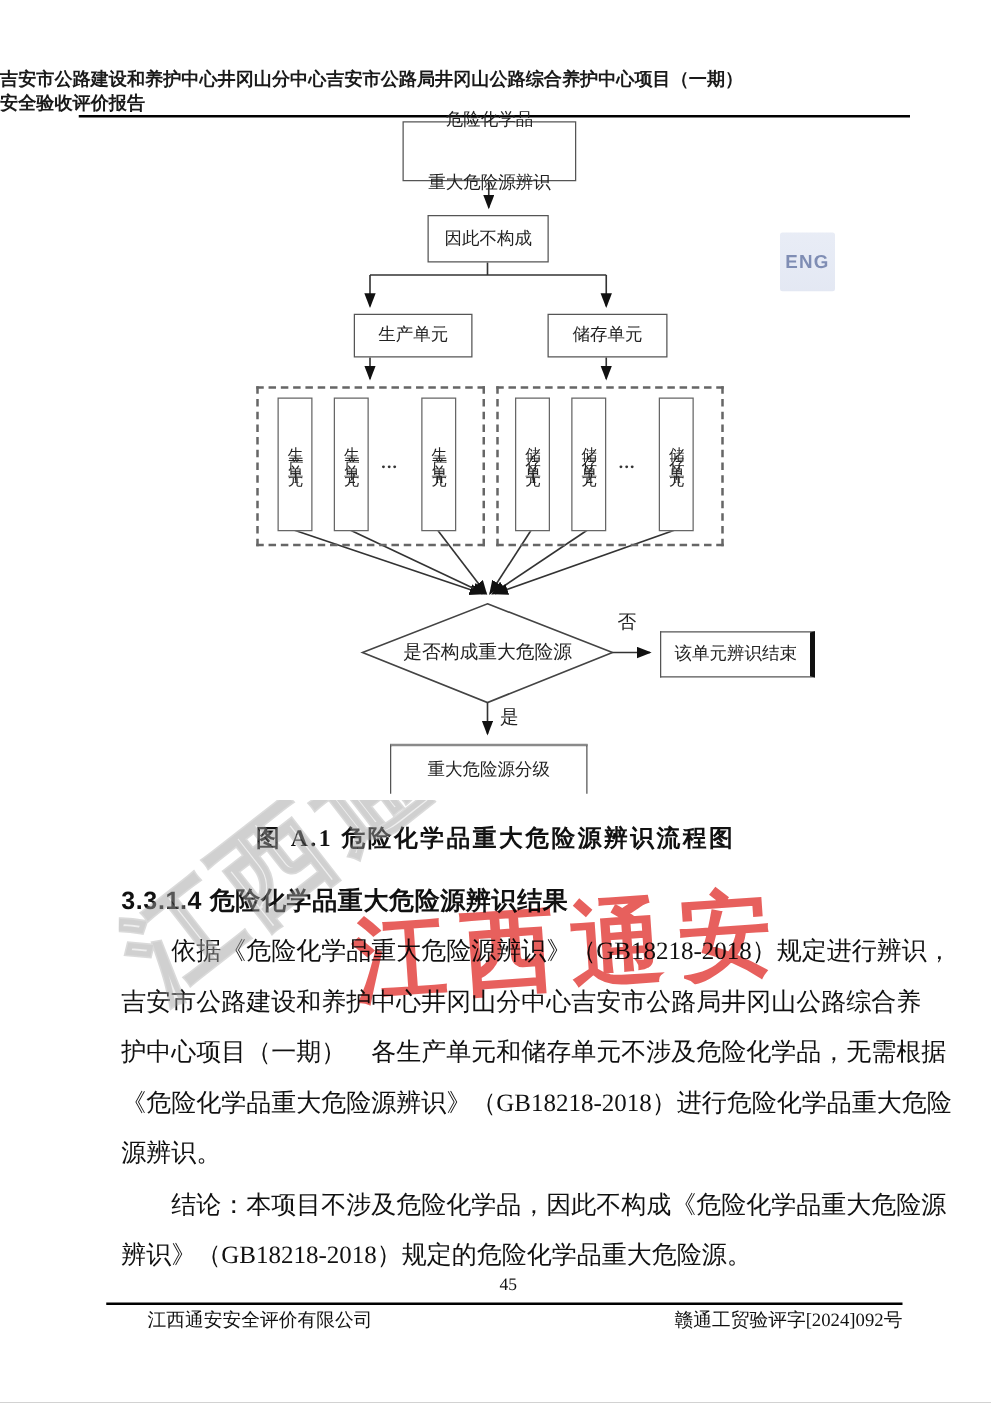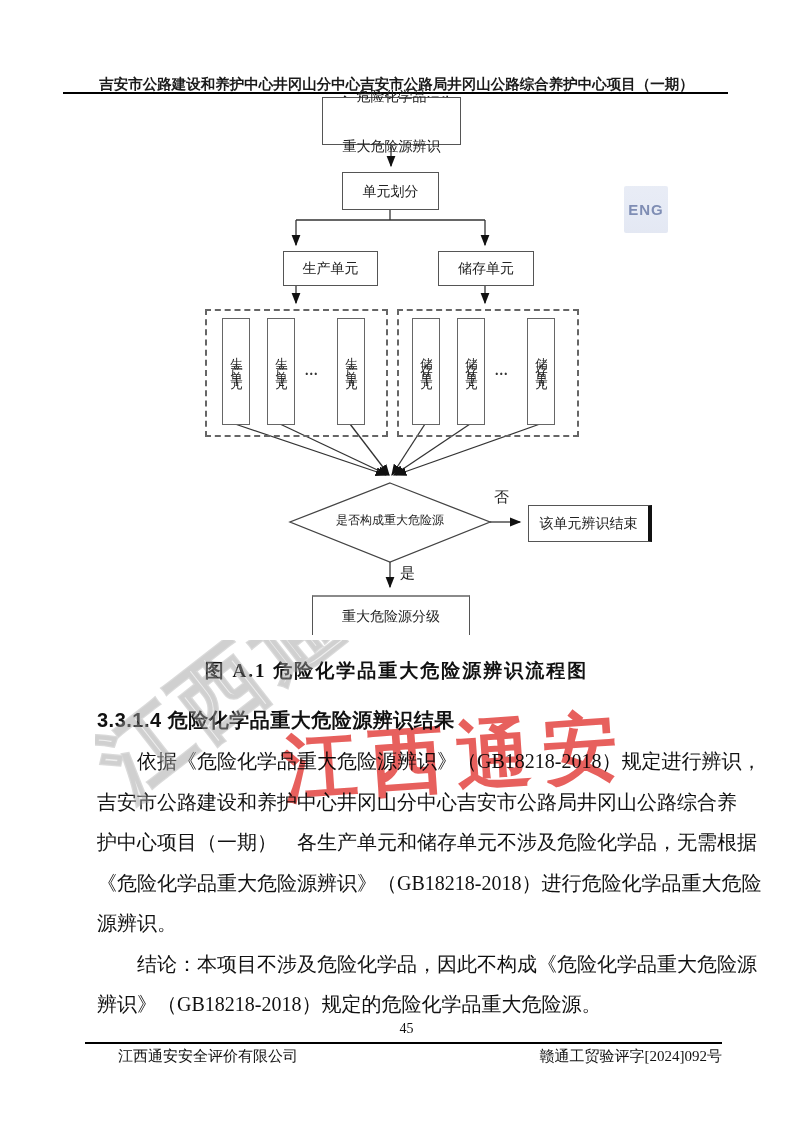--- a/index.html
+++ b/index.html
@@ -3,39 +3,39 @@
 <meta charset="utf-8">
 <style>
   html,body{margin:0;padding:0;}
   body{background:#888;}
   .page{
     position:relative; width:793px; height:1122px; margin:0 auto;
     background:#ffffff; overflow:hidden;
     font-family:"Liberation Serif","DejaVu Serif",serif; color:#111;
   }
   
-  .hdr{position:absolute; top:55px; left:0; width:100%; text-align:center;
+  .hdr{position:absolute; top:55px; left:0; width:100%; text-align:left;
        font-family:"Liberation Sans","DejaVu Sans",sans-serif; font-weight:bold;
-       font-size:14.5px; line-height:19px; color:#1a1a1a;margin-top:20px;}
+       font-size:14.5px; line-height:19px; color:#1a1a1a;}
   .hdr-rule{position:absolute; top:92px; left:63px; width:665px; border-top:2.2px solid #000;}
 
   
   .fc-box{position:absolute; border:1px solid #555; background:#fff;
           display:flex; align-items:center; justify-content:center;
           font-size:14px; color:#222; text-align:center; line-height:19px;}
   .fc-svg{position:absolute; left:0; top:90px; width:793px; height:560px; pointer-events:none;}
   .dashed-group{position:absolute; border:2px dashed #666; background:transparent;}
   .vunit{position:absolute; border:1px solid #666; background:#fff;
          display:flex; align-items:center; justify-content:center;
          writing-mode:vertical-rl; text-orientation:upright;
          font-size:12.5px; letter-spacing:7px; color:#222;}
   .dots{position:absolute; font-size:14px; font-weight:bold; color:#333; letter-spacing:1px;}
   .fc-label{position:absolute; font-size:15px; color:#222;}
   .decision-text{position:absolute; left:300px; top:512px; width:180px; text-align:center;
-                 font-size:12px; color:#222;}
+                 font-size:15px; color:#222;}
   .end-box{border-right:4px solid #111;}
   .grade-box{border-bottom:none; border-top:2px solid #8a8a8a;}
   .caption{position:absolute; top:658px; left:0; width:100%; text-align:center;
            font-weight:bold; font-size:19px; letter-spacing:2px; color:#111;}
 
   
   .sec-heading{position:absolute; left:97px; top:707px; width:640px;
                font-family:"Liberation Sans","DejaVu Sans",sans-serif;
                font-weight:bold; font-size:20px; color:#111; letter-spacing:0.5px;}
   .bodytext{position:absolute; left:97px; top:741px; width:604px;
@@ -106,21 +106,21 @@
       <line x1="490" y1="432" x2="520" y2="432" marker-end="url(#ah)"></line>
       <line x1="390" y1="472" x2="390" y2="497" marker-end="url(#ah)"></line>
     </g>
   </svg>
 
   <div class="fc-box" style="left:322px; top:97px; width:137px; height:46px; flex-direction:column;gap:31px;">
     <div>危险化学品</div>
     <div>重大危险源辨识</div>
   </div>
 
-  <div class="fc-box" style="left:342px; top:172px; width:95px; height:36px;">单元划分</div>
+  <div class="fc-box" style="left:342px; top:172px; width:95px; height:36px;">因此不构成</div>
 
   <div class="fc-box" style="left:250px; top:251px; width:93px; height:33px;margin-left:33px;">生产单元</div>
 
   <div class="fc-box" style="left:438px; top:251px; width:94px; height:33px;">储存单元</div>
 
   <div class="dashed-group" style="left:205px; top:309px; width:179px; height:124px;"></div>
   <div class="dashed-group" style="left:397px; top:309px; width:178px; height:124px;"></div>
 
   <div class="vunit" style="left:222px; top:318px; width:26px; height:105px;">生产单元1</div>
   <div class="vunit" style="left:267px; top:318px; width:26px; height:105px;">生产单元2</div>

